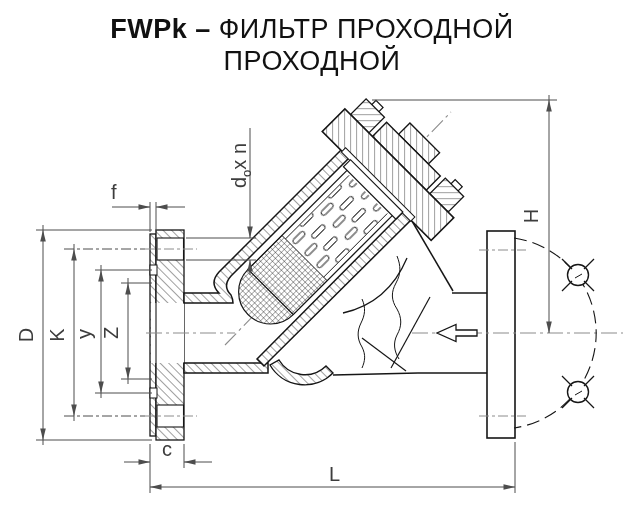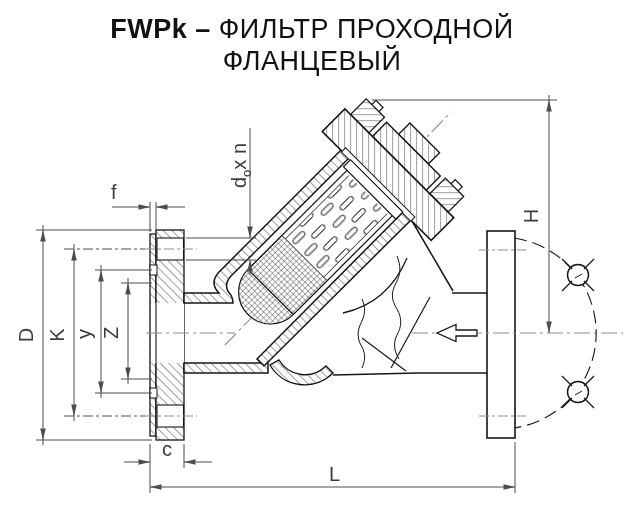--- a/index.html
+++ b/index.html
@@ -13,21 +13,21 @@
   .dimtxt{fill:#3d3d3d;font-size:20px;}
   .dimtxt-sm{font-size:13px;}
 </style>
 </head>
 <body>
 
 <div id="page">
 
   <div id="title">
     <div><span class="b">FWPk</span><span class="b">&nbsp;</span><span class="b">–</span> <span>ФИЛЬТР ПРОХОДНОЙ</span></div>
-    <div><span>ФЛАНЦЕВЫЙ</span></div>
+    <div><span>ПРОХОДНОЙ</span></div>
   </div>
 
   <svg width="624" height="506" viewBox="0 0 624 506">
     <defs>
       <pattern id="h45" width="6" height="6" patternUnits="userSpaceOnUse" patternTransform="rotate(-45)">
         <rect width="6" height="6" fill="#ffffff"></rect>
         <line x1="0" y1="0" x2="0" y2="6" stroke="#2a2a2a" stroke-width="0.9"></line>
       </pattern>
       <pattern id="h135" width="6" height="6" patternUnits="userSpaceOnUse" patternTransform="rotate(45)">
         <rect width="6" height="6" fill="#ffffff"></rect>

